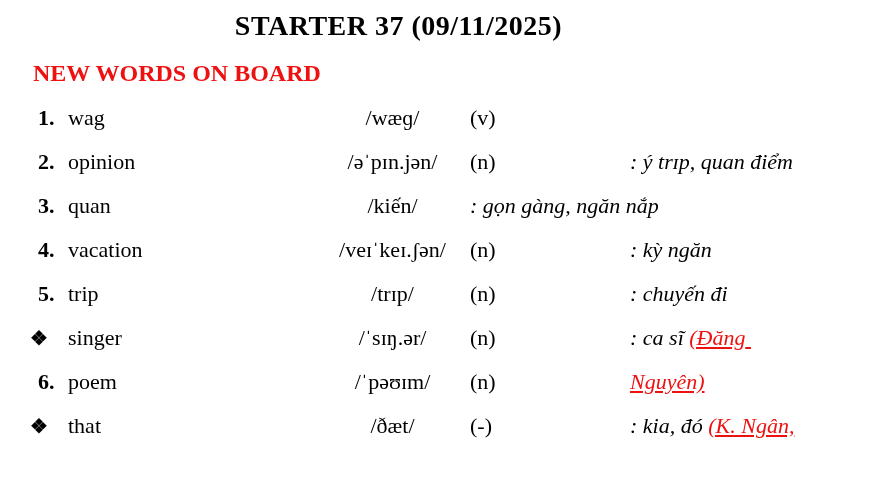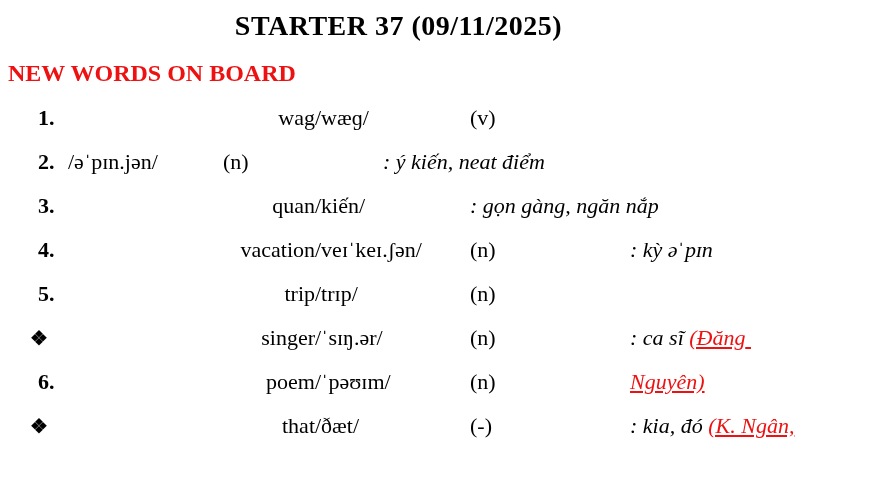--- a/index.html
+++ b/index.html
@@ -25,39 +25,40 @@
     line-height: 36px;
     letter-spacing: 0.5px;
   }
   .section-heading {
     margin-top: 14px;
     padding-left: 8px;
     font-weight: bold;
     font-size: 24px;
     line-height: 30px;
     color: var(--accent-red, #EE1111);
+    margin-left: 25px;
   }
   .vocab-list { margin-top: 8px; }
   .vocab-row {
     display: flex;
     align-items: baseline;
     height: 44px;
     line-height: 44px;
     font-size: 22px;
     padding-left: 30px;
   }
   .cell-marker {
     width: 38px;
     flex: 0 0 38px;
     font-weight: bold;
     padding-left: 8px;
   }
   .cell-marker.bullet { padding-left: 0; font-size: 20px; }
-  .cell-word   { width: 247px; flex: 0 0 247px; text-align: right; }
-  .cell-phon   { width: 155px; flex: 0 0 155px; }
+  .cell-word   { width: 247px; flex: 0 0 247px; }
+  .cell-phon   { width: 155px; flex: 0 0 155px; text-align: center; }
   .cell-pos    { width: 160px; flex: 0 0 160px; }
   .cell-trans  {
     flex: 1 1 auto;
     font-style: italic;
     white-space: pre-wrap;
   }
   .cell-trans span { white-space: pre-wrap; }
   .red { color: var(--accent-red, #EE1111); text-decoration: underline; }
   .continuation-line {
     height: 44px;
@@ -81,45 +82,47 @@
 
     <div class="vocab-row">
       <span class="cell-marker">1.</span>
       <span class="cell-word">wag</span>
       <span class="cell-phon">/wæɡ/</span>
       <span class="cell-pos">(v)</span>
     </div>
 
     <div class="vocab-row">
       <span class="cell-marker">2.</span>
+      <span class="cell-word">opinion</span>
       <span class="cell-phon">/əˈpɪn.jən/</span>
       <span class="cell-pos">(n)</span>
-      <span class="cell-trans"><span>: ý kiến, neat điểm</span><span class="red"></span></span>
+      <span class="cell-trans"><span>: ý trɪp, quan điểm</span><span class="red"></span></span>
     </div>
 
     <div class="vocab-row">
       <span class="cell-marker">3.</span>
       <span class="cell-word">quan</span>
       <span class="cell-phon">/kiến/</span>
       <span class="cell-trans"><span>: gọn gàng, ngăn nắp</span><span class="red"></span></span>
     </div>
 
     <div class="vocab-row">
       <span class="cell-marker">4.</span>
       <span class="cell-word">vacation</span>
       <span class="cell-phon">/veɪˈkeɪ.ʃən/</span>
       <span class="cell-pos">(n)</span>
-      <span class="cell-trans"><span>: kỳ əˈpɪn</span><span class="red"></span></span>
+      <span class="cell-trans"><span>: kỳ ngăn</span><span class="red"></span></span>
     </div>
 
     <div class="vocab-row">
       <span class="cell-marker">5.</span>
       <span class="cell-word">trip</span>
       <span class="cell-phon">/trɪp/</span>
       <span class="cell-pos">(n)</span>
+      <span class="cell-trans"><span>: chuyến đi</span><span class="red"></span></span>
     </div>
 
     <div class="vocab-row">
       <span class="cell-marker bullet">❖</span>
       <span class="cell-word">singer</span>
       <span class="cell-phon">/ˈsɪŋ.ər/</span>
       <span class="cell-pos">(n)</span>
       <span class="cell-trans"><span>: ca sĩ </span><span class="red">(Đăng Nguyên)</span></span>
     </div>
 

